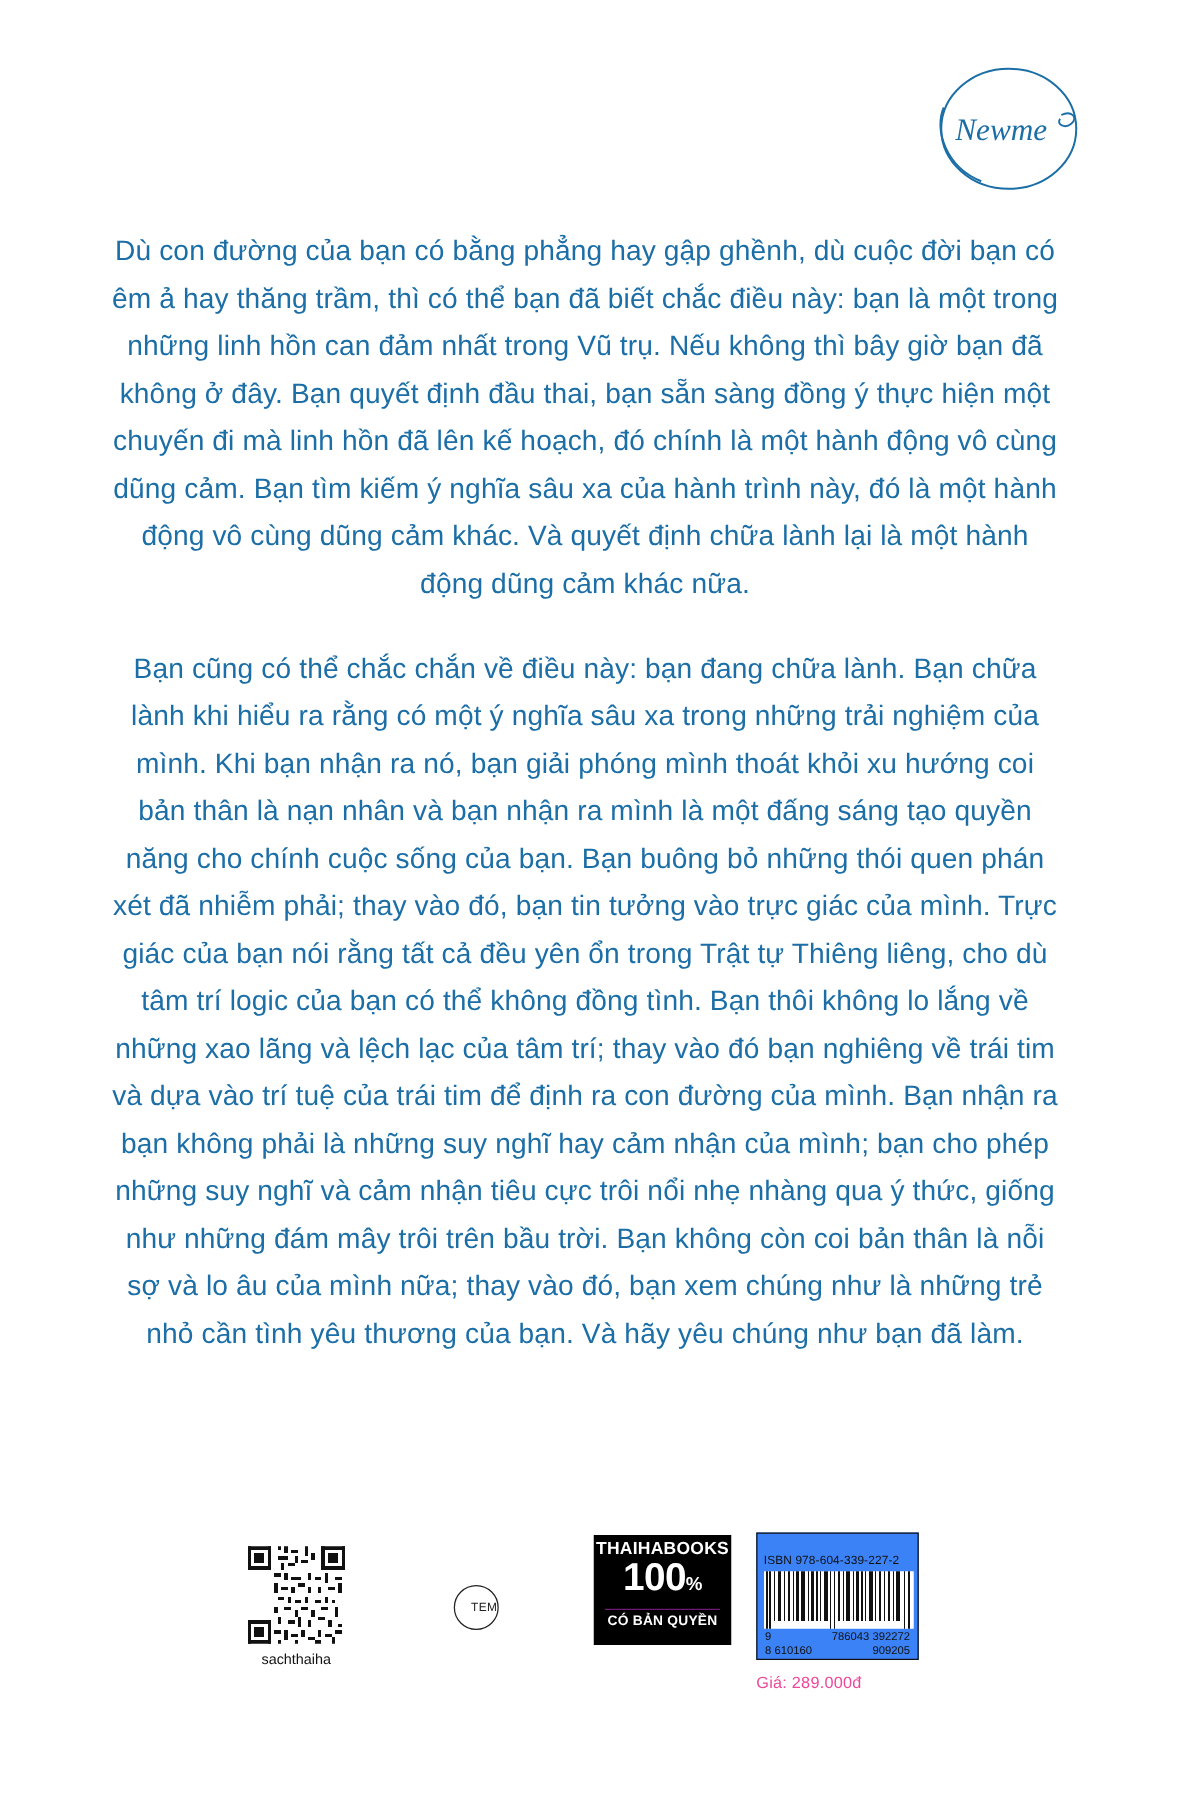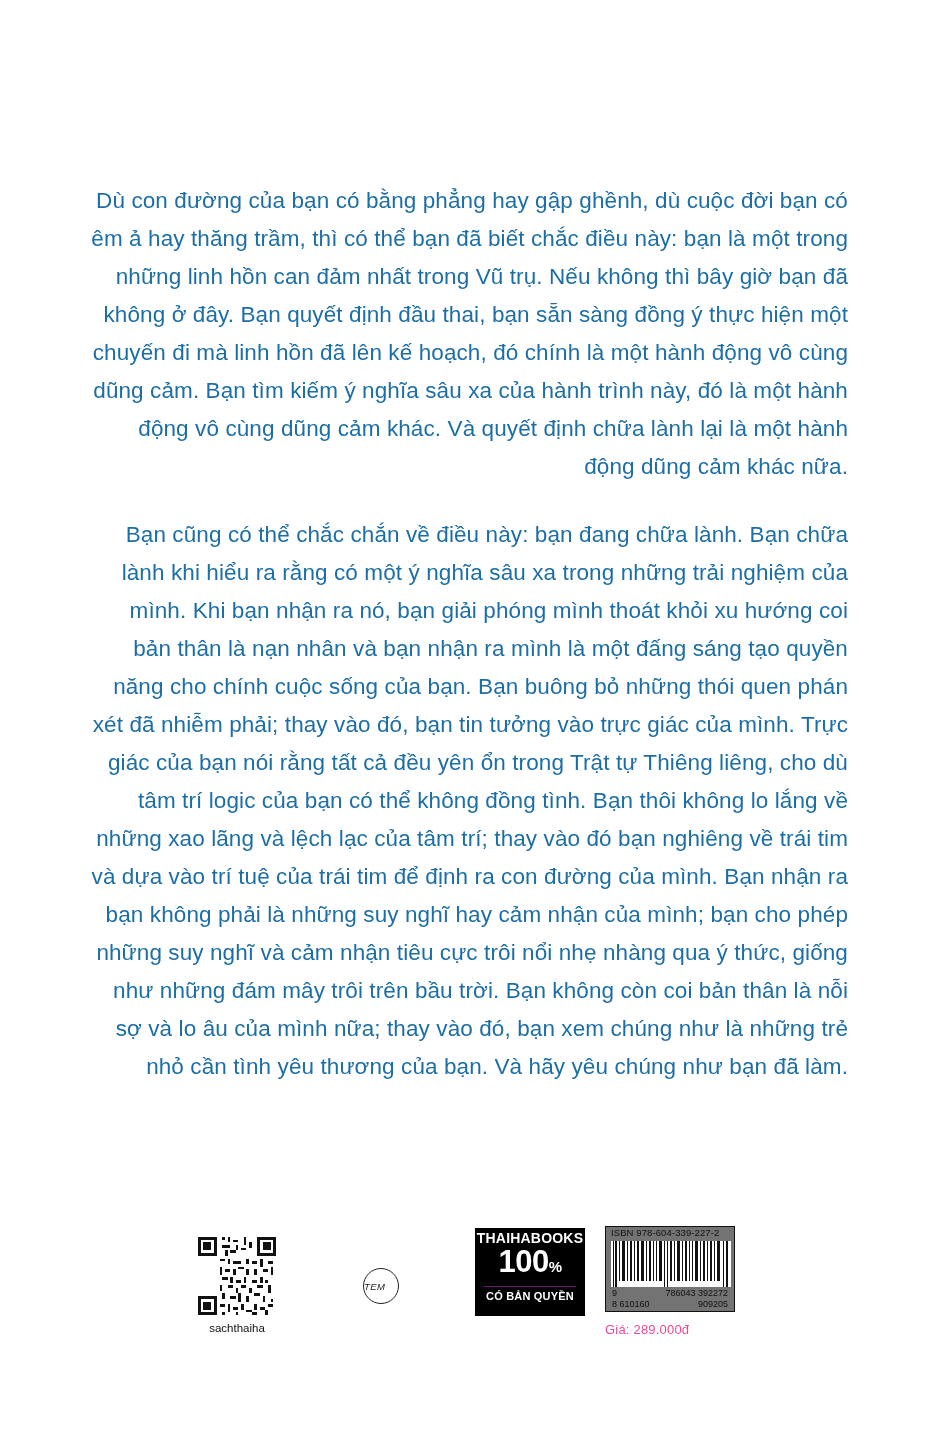--- a/index.html
+++ b/index.html
@@ -38,21 +38,21 @@
     position: absolute;
     left: 88px;
     top: 182px;
     width: 760px;
   }
   .para {
     font-size: 22.5px;
     line-height: 38px;
     color: #1c6ea6;
     margin: 0 0 30px 0;
-    text-align: right;
+    text-align: center;
     letter-spacing: 0.1px;
   }
   .para:last-child { margin-bottom: 0; }
   .para.tight { line-height: 36px; }
 
   
   .footer {
     position: absolute;
     left: 0;
     top: 1228px;
@@ -85,25 +85,24 @@
   .tem {
     position: absolute;
     left: 363px;
     top: 40px;
     width: 34px;
     height: 34px;
     border: 1.4px solid #222;
     border-radius: 50%;
     display: flex;
     align-items: center;
-    justify-content: flex-start;
+    justify-content: flex-end;
     font-size: 9.5px;
     letter-spacing: 0.4px;
     color: #222;
-    font-style: italic;
   }
 
   
   .badge {
     position: absolute;
     left: 475px;
     top: 0px;
     width: 110px;
     height: 88px;
     background: #000;
@@ -146,24 +145,24 @@
 
   
   .barcode-block {
     position: absolute;
     left: 605px;
     top: -2px;
     width: 130px;
   }
   .barcode-box {
     border: 1px solid #111;
-    padding: 0 5px 2px 5px;
+    padding: 16px 5px 2px 5px;
     box-sizing: border-box;
     width: 130px;
-    background: #737373;
+    background: #3b82f6;
   }
   .isbn-text {
     font-size: 9.5px;
     color: #111;
     letter-spacing: 0.1px;
     margin-bottom: 3px;
     font-family: "Liberation Sans", sans-serif;
   }
   .bars {
     height: 46px;
@@ -185,20 +184,28 @@
     color: #ec4899;
     text-align: left;
     letter-spacing: 0.2px;
   }
 </style>
 </head>
 <body>
 
 <div class="page">
 
+  <div class="logo">
+    <svg viewBox="0 0 132 110" width="132" height="110" aria-hidden="true">
+      <ellipse cx="66" cy="55" rx="54" ry="48" fill="none" stroke="#1c6ea6" stroke-width="1.6"></ellipse>
+      <path d="M14 38 C6 56, 16 86, 44 97" fill="none" stroke="#1c6ea6" stroke-width="1.6"></path>
+      <text x="60" y="64" text-anchor="middle" font-family="Liberation Serif, serif" font-style="italic" font-size="25" fill="#1c6ea6">Newme</text>
+      <path d="M108 44 c8 -4 14 2 8 7 c-5 4 -12 1 -9 -4" fill="none" stroke="#1c6ea6" stroke-width="1.5"></path>
+    </svg>
+  </div>
 
   <div class="content">
     <p class="para">Dù con đường của bạn có bằng phẳng hay gập ghềnh, dù cuộc đời bạn có êm ả hay thăng trầm, thì có thể bạn đã biết chắc điều này: bạn là một trong những linh hồn can đảm nhất trong Vũ trụ. Nếu không thì bây giờ bạn đã không ở đây. Bạn quyết định đầu thai, bạn sẵn sàng đồng ý thực hiện một chuyến đi mà linh hồn đã lên kế hoạch, đó chính là một hành động vô cùng dũng cảm. Bạn tìm kiếm ý nghĩa sâu xa của hành trình này, đó là một hành động vô cùng dũng cảm khác. Và quyết định chữa lành lại là một hành động dũng cảm khác nữa.</p>
     <p class="para">Bạn cũng có thể chắc chắn về điều này: bạn đang chữa lành. Bạn chữa lành khi hiểu ra rằng có một ý nghĩa sâu xa trong những trải nghiệm của mình. Khi bạn nhận ra nó, bạn giải phóng mình thoát khỏi xu hướng coi bản thân là nạn nhân và bạn nhận ra mình là một đấng sáng tạo quyền năng cho chính cuộc sống của bạn. Bạn buông bỏ những thói quen phán xét đã nhiễm phải; thay vào đó, bạn tin tưởng vào trực giác của mình. Trực giác của bạn nói rằng tất cả đều yên ổn trong Trật tự Thiêng liêng, cho dù tâm trí logic của bạn có thể không đồng tình. Bạn thôi không lo lắng về những xao lãng và lệch lạc của tâm trí; thay vào đó bạn nghiêng về trái tim và dựa vào trí tuệ của trái tim để định ra con đường của mình. Bạn nhận ra bạn không phải là những suy nghĩ hay cảm nhận của mình; bạn cho phép những suy nghĩ và cảm nhận tiêu cực trôi nổi nhẹ nhàng qua ý thức, giống như những đám mây trôi trên bầu trời. Bạn không còn coi bản thân là nỗi sợ và lo âu của mình nữa; thay vào đó, bạn xem chúng như là những trẻ nhỏ cần tình yêu thương của bạn. Và hãy yêu chúng như bạn đã làm.</p>
   </div>
 
   <div class="footer">
 
     <div class="qr-block">
       <svg class="qr-img" viewBox="0 0 29 29" shape-rendering="crispEdges">

